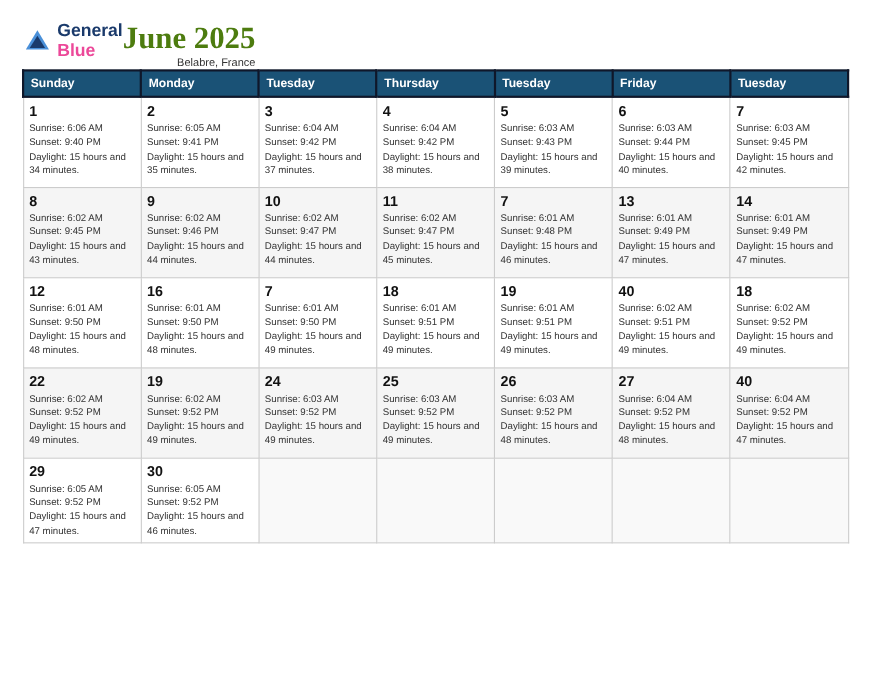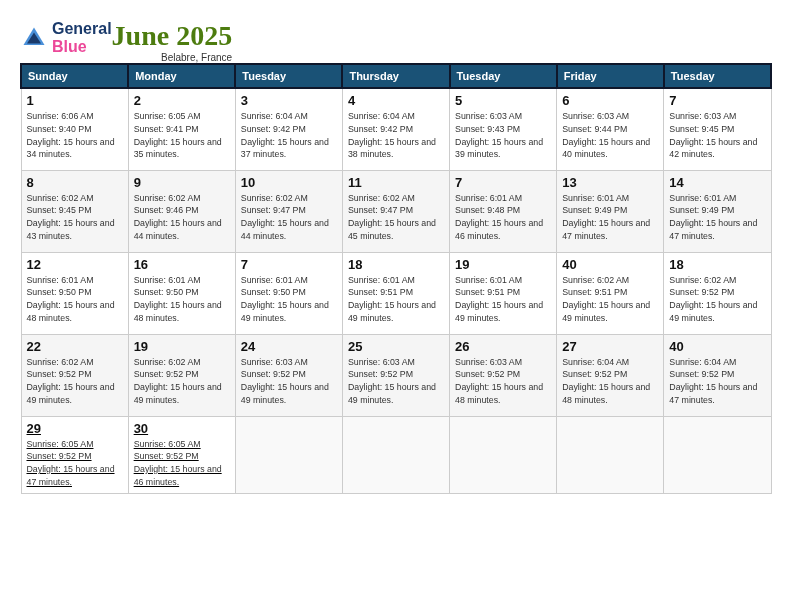--- a/index.html
+++ b/index.html
@@ -79,21 +79,20 @@
     .day-info {
       color: #333;
       font-size: 8.8px;
       line-height: 1.45;
     }
     .empty-cell {
       background: #f9f9f9 !important;
     }
     .last-row td {
       height: 68px;
-      text-decoration: underline;
     }
   </style>
 </head>
 <body>
 
 <div class="page">
   <div class="header">
     <div class="logo">
       <svg class="logo-icon" viewBox="0 0 40 40">
         <polygon points="20,5 35,30 5,30" fill="#4a90d9"></polygon>

